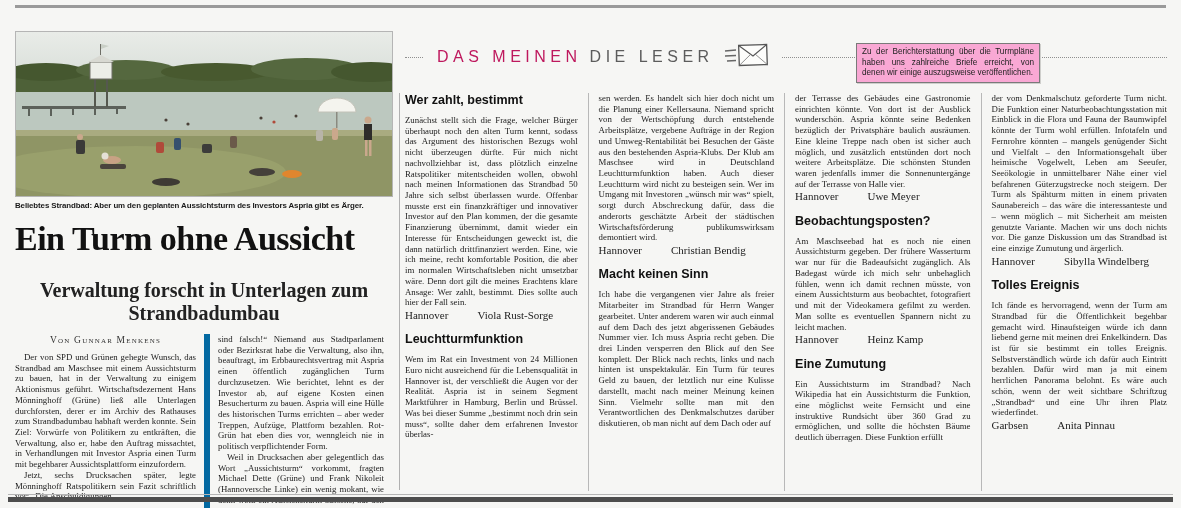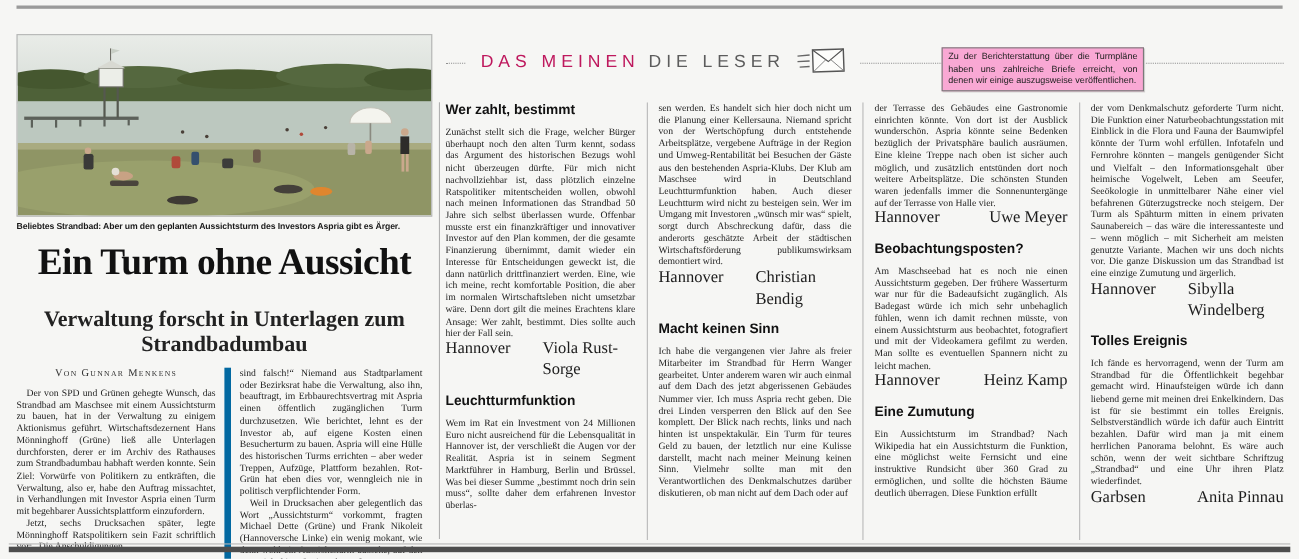--- a/index.html
+++ b/index.html
@@ -15,21 +15,21 @@
   .bottom-thin { position:absolute; left:8px; right:8px; top:494px; height:1px; background:#b5b5b5; }
   .bottom-thick { position:absolute; left:8px; right:8px; top:497px; height:5px; background:#4d4d4d; }
 
   
   .article { position:absolute; left:15px; top:31px; width:378px; }
   .photo-frame { width:378px; height:166px; border:1px solid #b5b5b5; background:#dfe3df; overflow:hidden; }
   .photo-frame svg { display:block; }
   .caption { margin-top:4px; font-family:"Liberation Sans", sans-serif; font-weight:bold;
              font-size:7.9px; letter-spacing:-0.1px; color:#1a1a1a; white-space:nowrap; overflow:hidden; }
   .headline { margin-top:12px; font-family:"Liberation Serif", serif; font-weight:bold;
-              font-size:34px; line-height:1.0; text-align:center; letter-spacing:-0.5px; color:#111; }
+              font-size:34px; line-height:1.0; letter-spacing:-0.5px; color:#111; }
   .subheadline { margin-top:23px; font-size:20px; text-align:center; color:#222; }
   .article-cols { margin-top:9px; display:flex; height:198px; overflow:hidden; }
   .acol1 { width:181px; }
   .acol2 { width:180px; border-left:6px solid #0369a1; padding-left:8px; margin-left:8px; }
   .byline { text-align:center; font-variant:small-caps; letter-spacing:1.2px; font-size:9.5px;
             color:#333; margin:1px 0 7px 0; }
   .bodytext { font-size:8.8px; line-height:1.22; text-align:justify; color:#1c1c1c; }
   .bodytext.ind { text-indent:9px; }
 
   
@@ -46,21 +46,21 @@
   .intro-box { position:absolute; left:451px; top:3px; width:184px; border:1px solid #7a7a7a;
                background:#f9a8d4; box-shadow:1px 1px 0 #cfcfcc; padding:3px 5px;
                font-family:"Liberation Sans", sans-serif; font-size:8.2px; line-height:1.3;
                text-align:justify; color:#222; z-index:2; }
   .lcols { display:flex; margin-top:19px; height:398px; overflow:hidden; }
   .lcol { width:180px; }
   .lcol + .lcol { border-left:1px solid #b8b8b8; padding-left:10px; margin-left:10px; width:194px; }
   .lhead { font-family:"Liberation Sans", sans-serif; font-weight:bold; font-size:12.5px;
            color:#111; margin:10px 0 8px 0; }
   .lhead.first { margin-top:0; }
-  .sig { display:flex; justify-content:space-between; font-size:15px; line-height:1.3;
+  .sig { display:flex; justify-content:flex-start; font-size:11px; line-height:1.3;
          margin-bottom:2px; color:#1c1c1c;gap:29px; }
   .main-divider { position:absolute; left:399px; top:93px; height:397px; width:1px; background:#b0b0b0; }
 </style>
 </head>
 <body>
 
 <div class="top-rule"></div>
 
 <div class="article">
   <div class="photo-frame">

